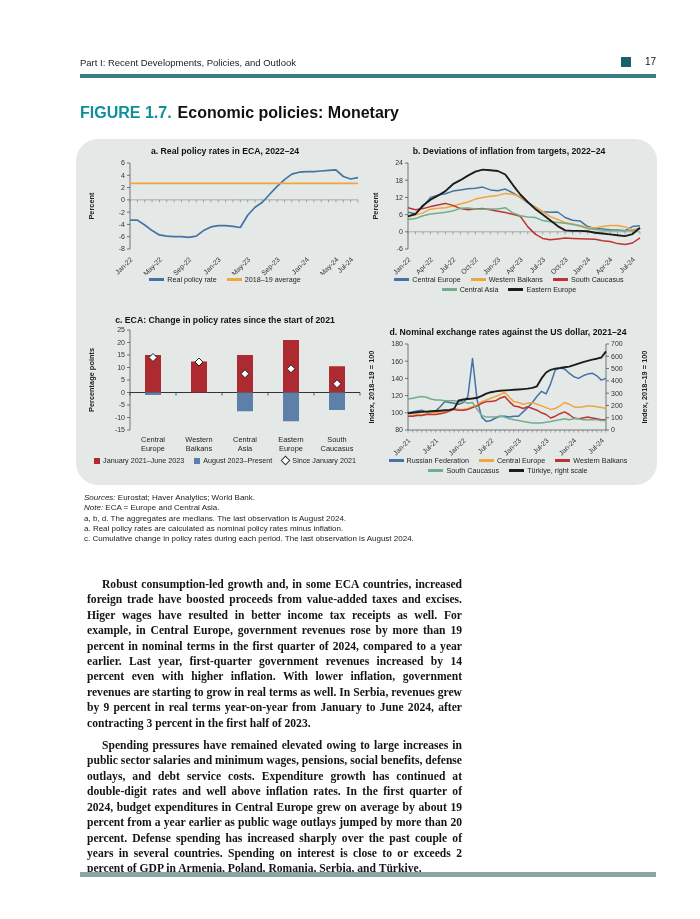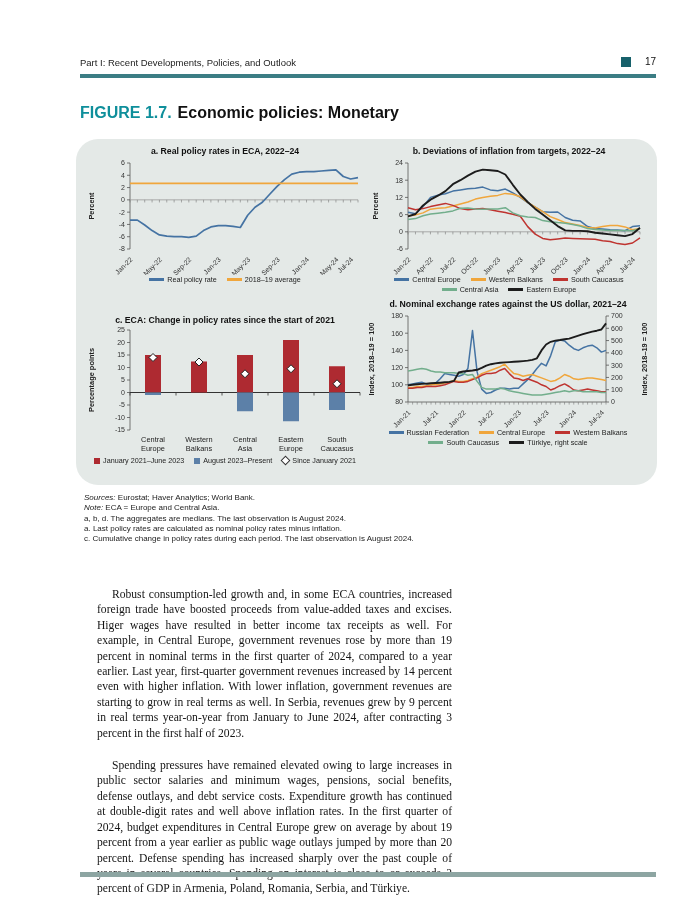--- a/index.html
+++ b/index.html
@@ -12,35 +12,35 @@
   .top-rule{position:absolute;left:80px;top:74px;width:576px;height:4px;background:#3b7d84;}
   .figure-heading{position:absolute;left:80px;top:104px;font-size:16px;font-weight:bold;color:#111;}
   .figure-label{color:#0f8f9b;}
   .figure-title{margin-left:6px;}
   .figure-box{position:absolute;left:76px;top:139px;width:581px;height:346px;
               background:#e4e9e7;border-radius:22px;}
   .panel{position:absolute;}
   #panel-a{left:8px;top:7px;width:282px;}
   #panel-b{left:292px;top:7px;width:282px;}
   #panel-c{left:8px;top:176px;width:282px;}
-  #panel-d{left:288px;top:160px;width:288px;}
+  #panel-d{left:288px;top:188px;width:288px;}
   .panel-title{font-size:8.7px;font-weight:bold;color:#111;text-align:center;margin-bottom:1px;}
   svg{display:block;}
   .legend{display:flex;flex-direction:column;align-items:center;gap:1px;margin-top:0px;}
   .legend-row{display:flex;justify-content:center;gap:10px;}
   .legend-item{display:flex;align-items:center;gap:3px;font-size:7.2px;color:#222;}
   .sw-line{display:inline-block;width:15px;height:2.4px;}
   .sw-sq{display:inline-block;width:6px;height:6px;}
   .sw-di{display:inline-block;width:5px;height:5px;background:#fff;border:1px solid #333;transform:rotate(45deg);}
   .notes{position:absolute;left:84px;top:493px;width:570px;font-size:8px;line-height:10.3px;color:#222;}
   .notes .it{font-style:italic;}
   .body-text{position:absolute;left:80px;top:570px;width:389px;
              font-family:"Liberation Serif",serif;font-size:11.6px;line-height:15.4px;
              text-align:justify;color:#141414;}
-  .body-text p{margin:17px;text-indent:15px;}
+  .body-text p{margin:7px;text-indent:15px;font-weight:bold;}
   .bottom-rule{position:absolute;left:80px;top:872px;width:576px;height:5px;background:#8da5a2;}
 </style>
 </head>
 <body>
 
 <div class="page">
 
   <div class="breadcrumb">Part I: Recent Developments, Policies, and Outlook</div>
   <div class="pagenum-wrap">
     <span class="pagenum-square"></span>
@@ -418,21 +418,21 @@
             </span>
           </div>
         </div>
     </div>
   </div>
 
   <div class="notes">
     <div><span class="it">Sources:</span><span> Eurostat; Haver Analytics; World Bank.</span></div>
     <div><span class="it">Note:</span><span> ECA = Europe and Central Asia.</span></div>
     <div><span class="it"></span><span>a, b, d. The aggregates are medians. The last observation is August 2024.</span></div>
-    <div><span class="it"></span><span>a. Last policy rates are calculated as nominal policy rates minus inflation.</span></div>
+    <div><span class="it"></span><span>a. Real policy rates are calculated as nominal policy rates minus inflation.</span></div>
     <div><span class="it"></span><span>c. Cumulative change in policy rates during each period. The last observation is August 2024.</span></div>
   </div>
 
   <div class="body-text">
     <p>Robust consumption-led growth and, in some ECA countries, increased foreign trade have boosted proceeds from value-added taxes and excises. Higer wages have resulted in better income tax receipts as well. For example, in Central Europe, government revenues rose by more than 19 percent in nominal terms in the first quarter of 2024, compared to a year earlier. Last year, first-quarter government revenues increased by 14 percent even with higher inflation. With lower inflation, government revenues are starting to grow in real terms as well. In Serbia, revenues grew by 9 percent in real terms year-on-year from January to June 2024, after contracting 3 percent in the first half of 2023.</p>
     <p>Spending pressures have remained elevated owing to large increases in public sector salaries and minimum wages, pensions, social benefits, defense outlays, and debt service costs. Expenditure growth has continued at double-digit rates and well above inflation rates. In the first quarter of 2024, budget expenditures in Central Europe grew on average by about 19 percent from a year earlier as public wage outlays jumped by more than 20 percent. Defense spending has increased sharply over the past couple of years in several countries. Spending on interest is close to or exceeds 2 percent of GDP in Armenia, Poland, Romania, Serbia, and Türkiye.</p>
   </div>
 
   <div class="bottom-rule"></div>
 </div>

